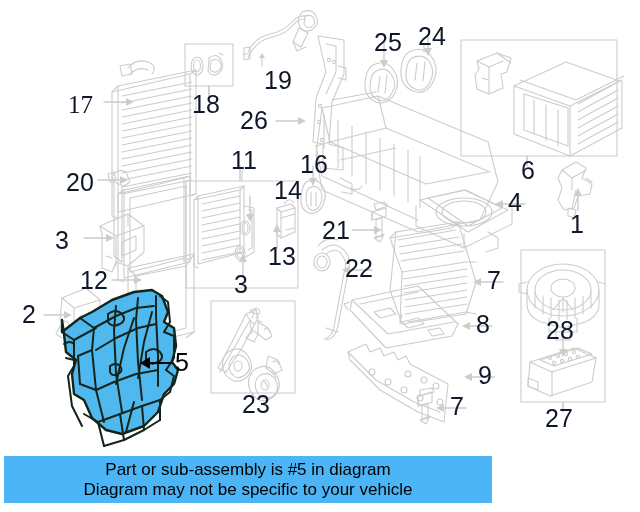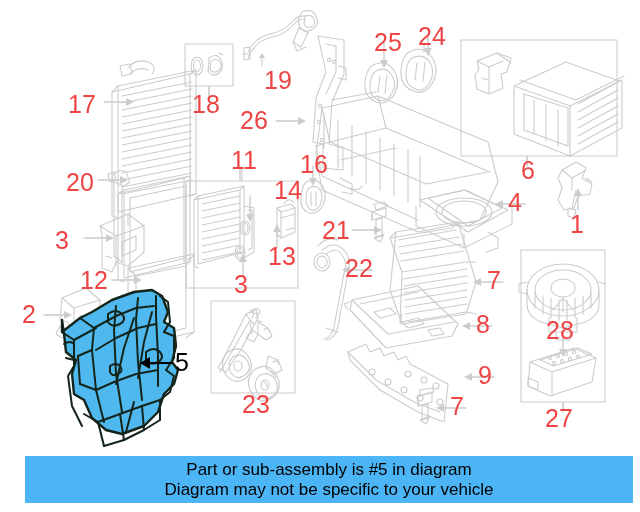--- a/index.html
+++ b/index.html
@@ -21,35 +21,35 @@
     height: 512px;
   }
   #parts-svg {
     position: absolute;
     left: 0; top: 0;
     width: 640px;
     height: 512px;
   }
   .callout-label {
     position: absolute;
-    color: #ef4444;
+    color: #0f172a;
     font-size: 25px;
     font-family: "Liberation Sans", sans-serif;
     line-height: 1;
     white-space: nowrap;
     user-select: none;
   }
   .callout-label.highlight-label {
     color: #000000;
   }
   #notice-banner {
     position: absolute;
-    left: 25px;
+    left: 4px;
     top: 456px;
-    width: 608px;
+    width: 488px;
     height: 47px;
     background: #4cb5f5;
     display: flex;
     flex-direction: column;
     align-items: center;
     justify-content: center;
     text-align: center;
   }
   #notice-banner .notice-line {
     color: #000000;
@@ -503,21 +503,21 @@
         <path d="M110 366 q6 -4 10 0 q4 5 -2 8 q-6 3 -8 -2 z"></path>
         <path d="M64 344 q6 -4 10 0"></path>
         <path d="M66 358 l8 2"></path>
         <path d="M134 318 l-10 30 l-8 36"></path>
         <path d="M152 312 l-8 30 l-6 36"></path>
         <path d="M126 432 l8 -30"></path>
       </g>
     </g>
   </svg>
 
-  <div class="callout-label" style="left:68px;  top:92px;">17</div>
+  <div class="callout-label" style="left:68px;  top:92px;font-family:Liberation Serif, serif;">17</div>
   <div class="callout-label" style="left:192px; top:92px;">18</div>
   <div class="callout-label" style="left:264px; top:68px;">19</div>
   <div class="callout-label" style="left:374px; top:30px;">25</div>
   <div class="callout-label" style="left:418px; top:24px;">24</div>
   <div class="callout-label" style="left:240px; top:108px;">26</div>
   <div class="callout-label" style="left:66px;  top:170px;">20</div>
   <div class="callout-label" style="left:231px; top:148px;">11</div>
   <div class="callout-label" style="left:300px; top:152px;">16</div>
   <div class="callout-label" style="left:521px; top:158px;">6</div>
   <div class="callout-label" style="left:250px; top:178px;margin-left:24px;">14</div>

